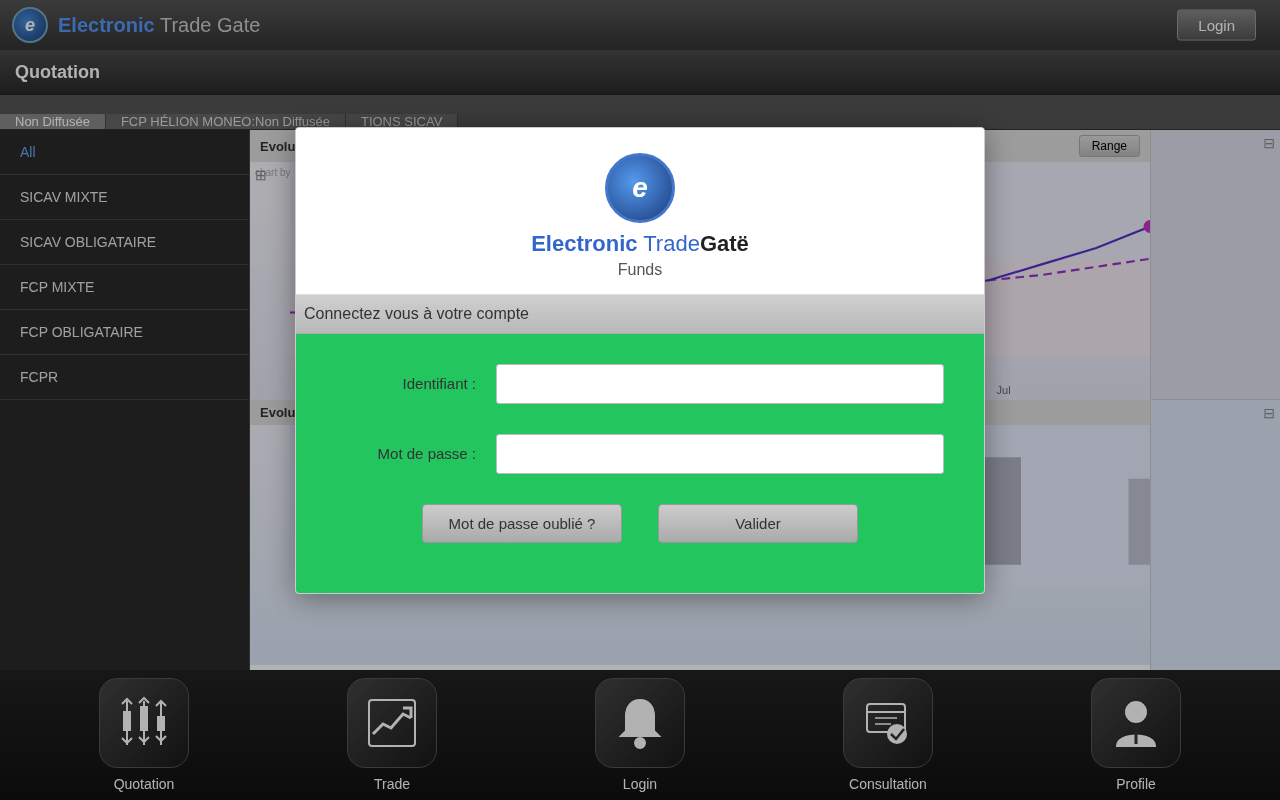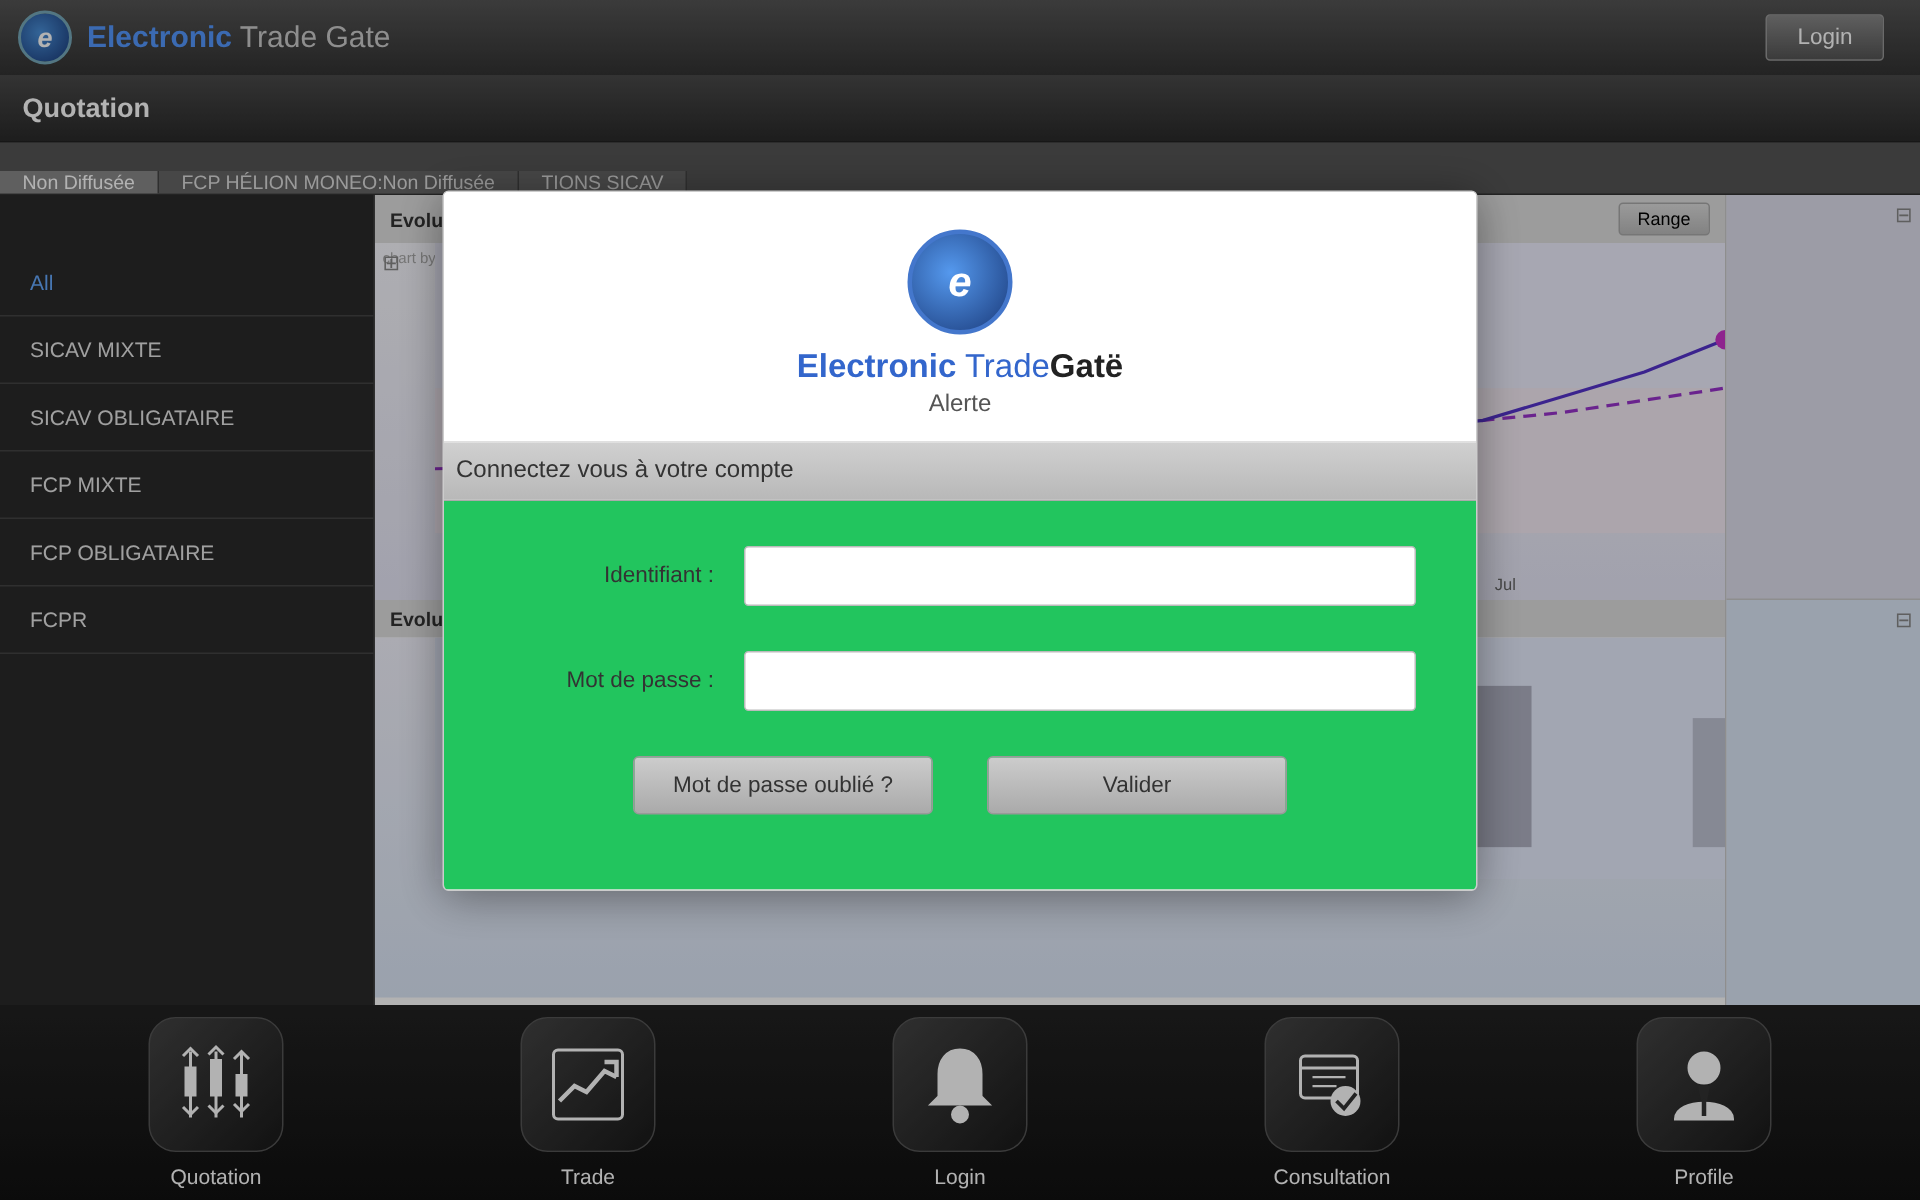--- a/index.html
+++ b/index.html
@@ -121,21 +121,20 @@
     }
     .sidebar-item {
       color: #e5e5e5;
       padding: 14px 20px;
       font-size: 14px;
       border-bottom: 1px solid #444;
       cursor: pointer;
     }
     .sidebar-item:first-child {
       color: #66aaff;
-      margin-top: 36px;
     }
 
     
     #chart-area {
       flex: 1;
       background: #f0f0f0;
       overflow: hidden;
       position: relative;
     }
     .chart-section {
@@ -585,21 +584,21 @@
   <div id="modal">
 
     <div id="modal-logo-area">
       <div id="modal-logo-circle">
         <span>e</span>
       </div>
       <div id="modal-app-title">
         <span class="electronic">Electronic</span>
         <span class="trade"> Trade</span><span class="gate">Gate</span><span class="gate">̈</span>
       </div>
-      <div id="modal-subtitle">Alerte</div>
+      <div id="modal-subtitle">Funds</div>
     </div>
 
     <div id="modal-form-header">Connectez vous à votre compte</div>
 
     <div id="modal-form-body">
       <div class="form-row">
         <label class="form-label">Identifiant :</label>
         <input class="form-input" type="text" style="">
       </div>
       <div class="form-row">

